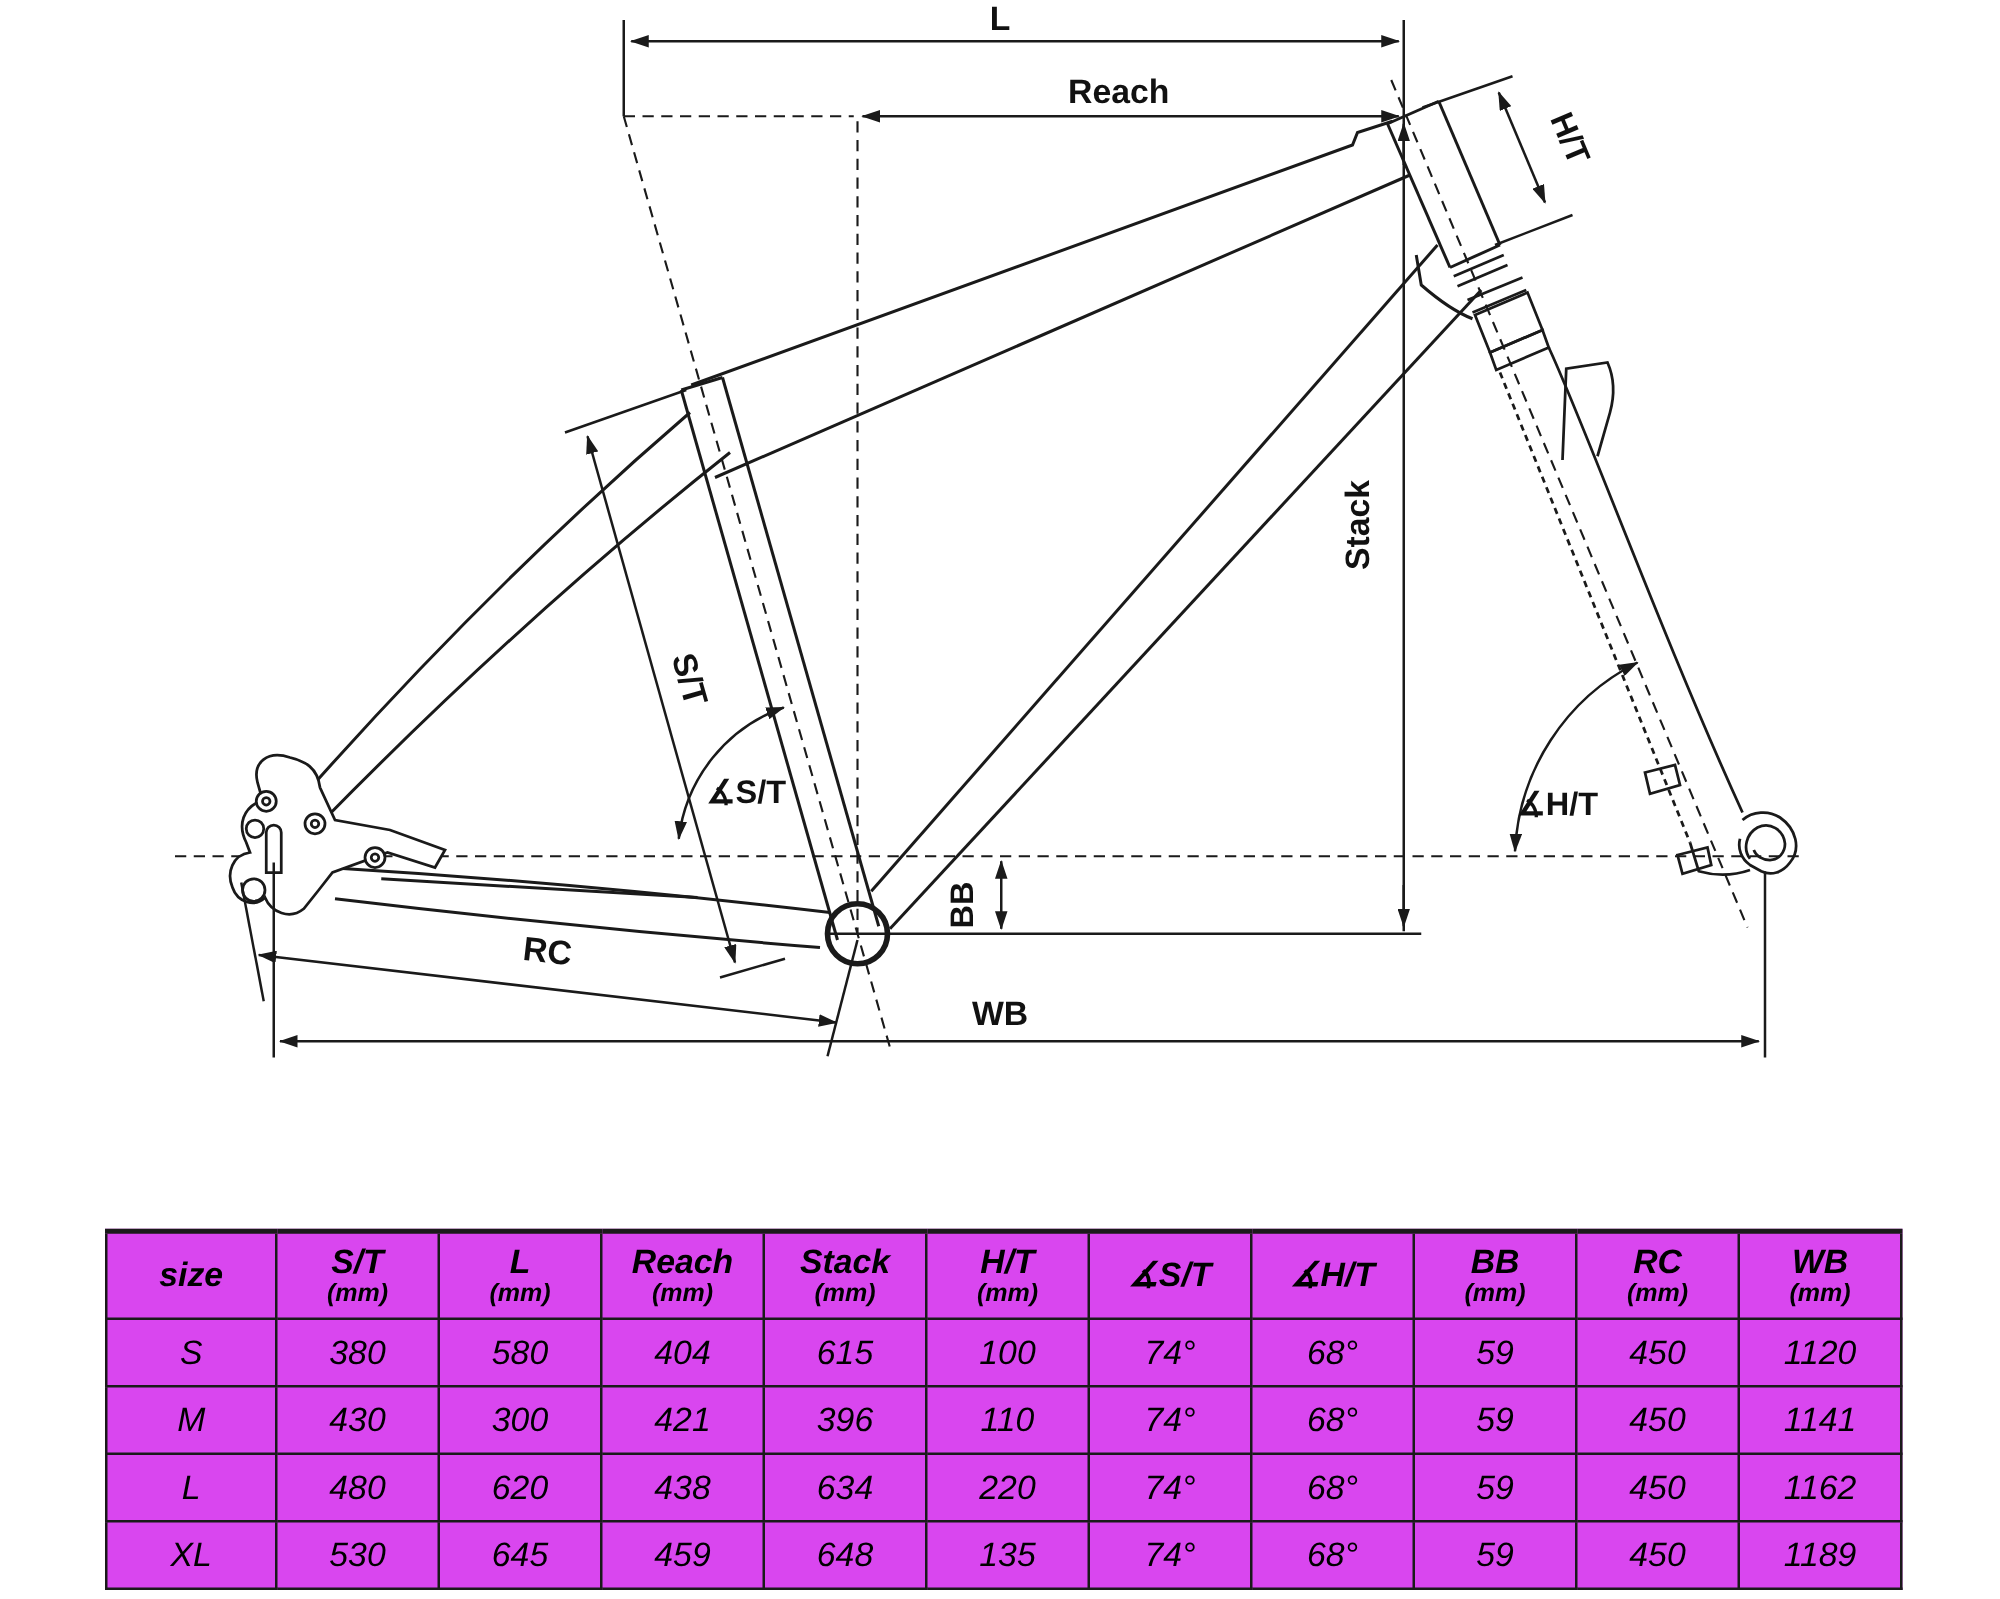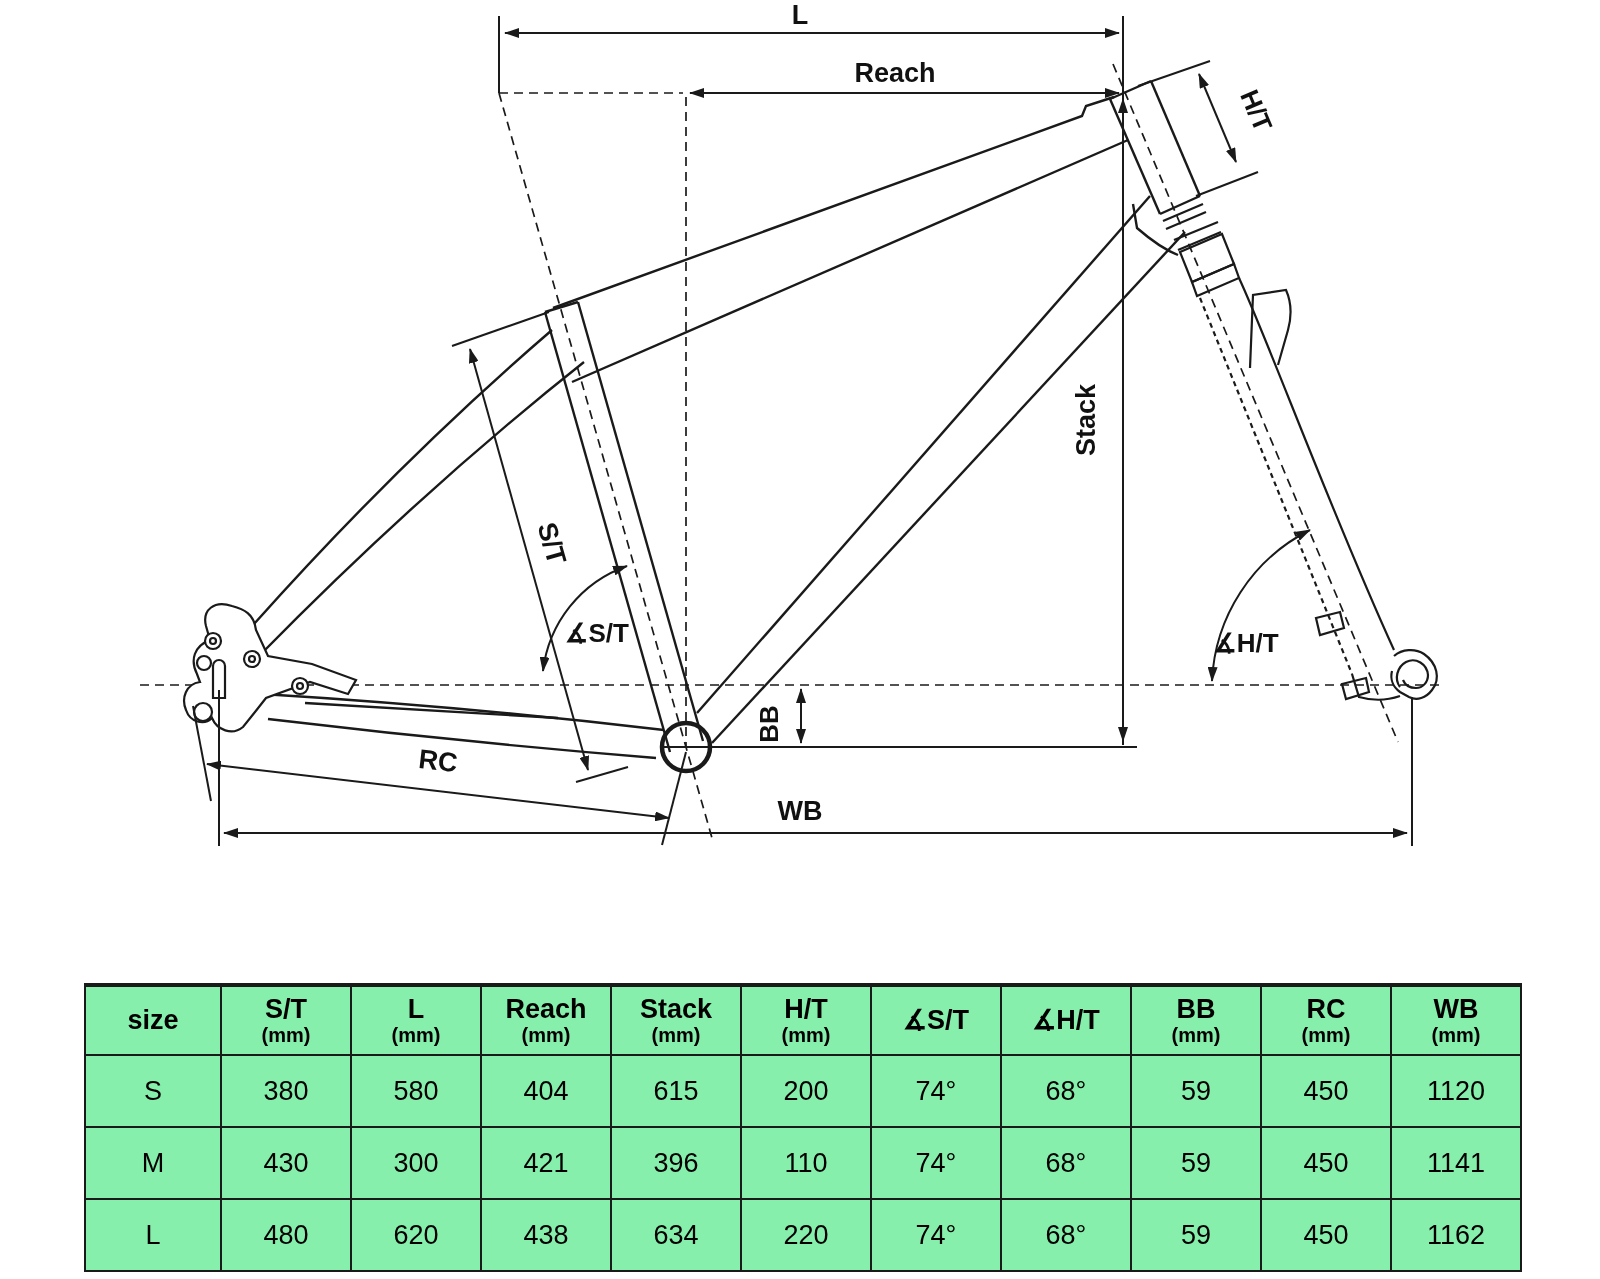--- a/index.html
+++ b/index.html
@@ -5,21 +5,21 @@
   html,body{margin:0;padding:0;background:#ffffff;}
   body{width:1600px;height:1279px;position:relative;overflow:hidden;
        font-family:"Liberation Sans",sans-serif;color:#000;}
   #stage{position:relative;width:1600px;height:1279px;background:#fff;}
   #diagram{position:absolute;left:0;top:0;}
   svg text{font-family:"Liberation Sans",sans-serif;font-weight:bold;fill:#111;}
   .dimlbl{font-size:27px;}
   .dimlbl-sm{font-size:26px;}
 
   #geo-table{position:absolute;left:84px;top:983px;width:1436px;height:289px;
-             border-collapse:collapse;table-layout:fixed;background:#86efac;}
+             border-collapse:collapse;table-layout:fixed;background:#d946ef;font-style:italic;}
   #geo-table th,#geo-table td{border:2px solid #1a1a1a;text-align:center;
              vertical-align:middle;padding:0;font-size:27px;line-height:1.12;}
   #geo-table thead tr{height:70px;}
   #geo-table tbody tr{height:54px;}
   #geo-table th{font-weight:bold;border-top:4px solid #1a1a1a;}
   #geo-table th .unit{font-size:20px;font-weight:bold;}
   #geo-table td{font-weight:normal;}
   #geo-table col.c0{width:136px;}
   #geo-table col.cn{width:130px;}
 </style>
@@ -218,21 +218,21 @@
           </th>
         </tr>
     </thead>
     <tbody id="geo-body">
         <tr>
           <td>S</td>
           <td>380</td>
           <td>580</td>
           <td>404</td>
           <td>615</td>
-          <td>200</td>
+          <td>100</td>
           <td>74°</td>
           <td>68°</td>
           <td>59</td>
           <td>450</td>
           <td>1120</td>
         </tr>
         <tr>
           <td>M</td>
           <td>430</td>
           <td>300</td>
@@ -251,16 +251,29 @@
           <td>620</td>
           <td>438</td>
           <td>634</td>
           <td>220</td>
           <td>74°</td>
           <td>68°</td>
           <td>59</td>
           <td>450</td>
           <td>1162</td>
         </tr>
+        <tr>
+          <td>XL</td>
+          <td>530</td>
+          <td>645</td>
+          <td>459</td>
+          <td>648</td>
+          <td>135</td>
+          <td>74°</td>
+          <td>68°</td>
+          <td>59</td>
+          <td>450</td>
+          <td>1189</td>
+        </tr>
       </tbody>
   </table>
 
 </div>
 
 </body></html>

